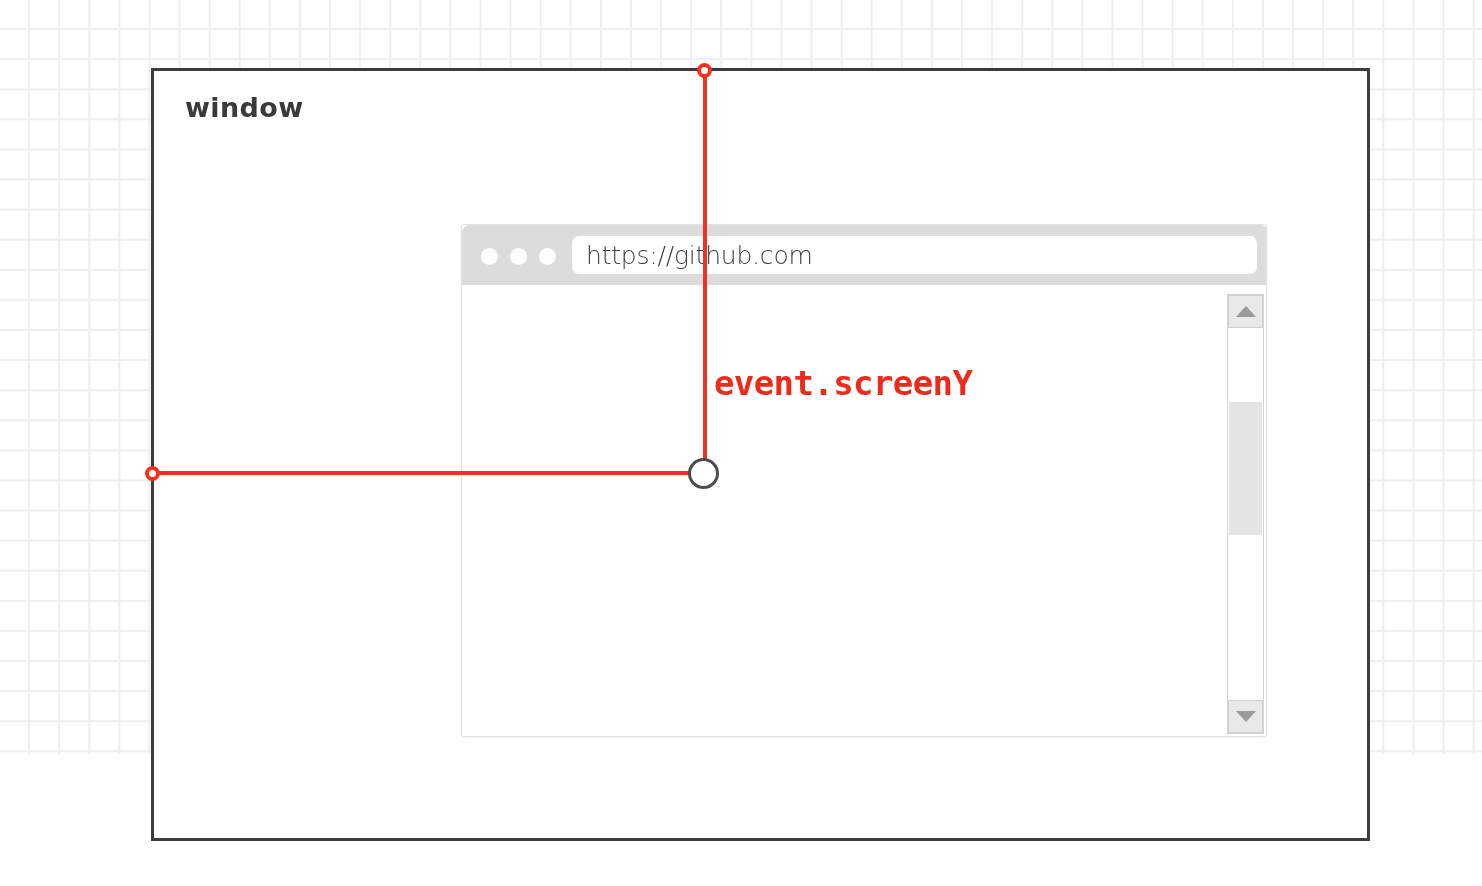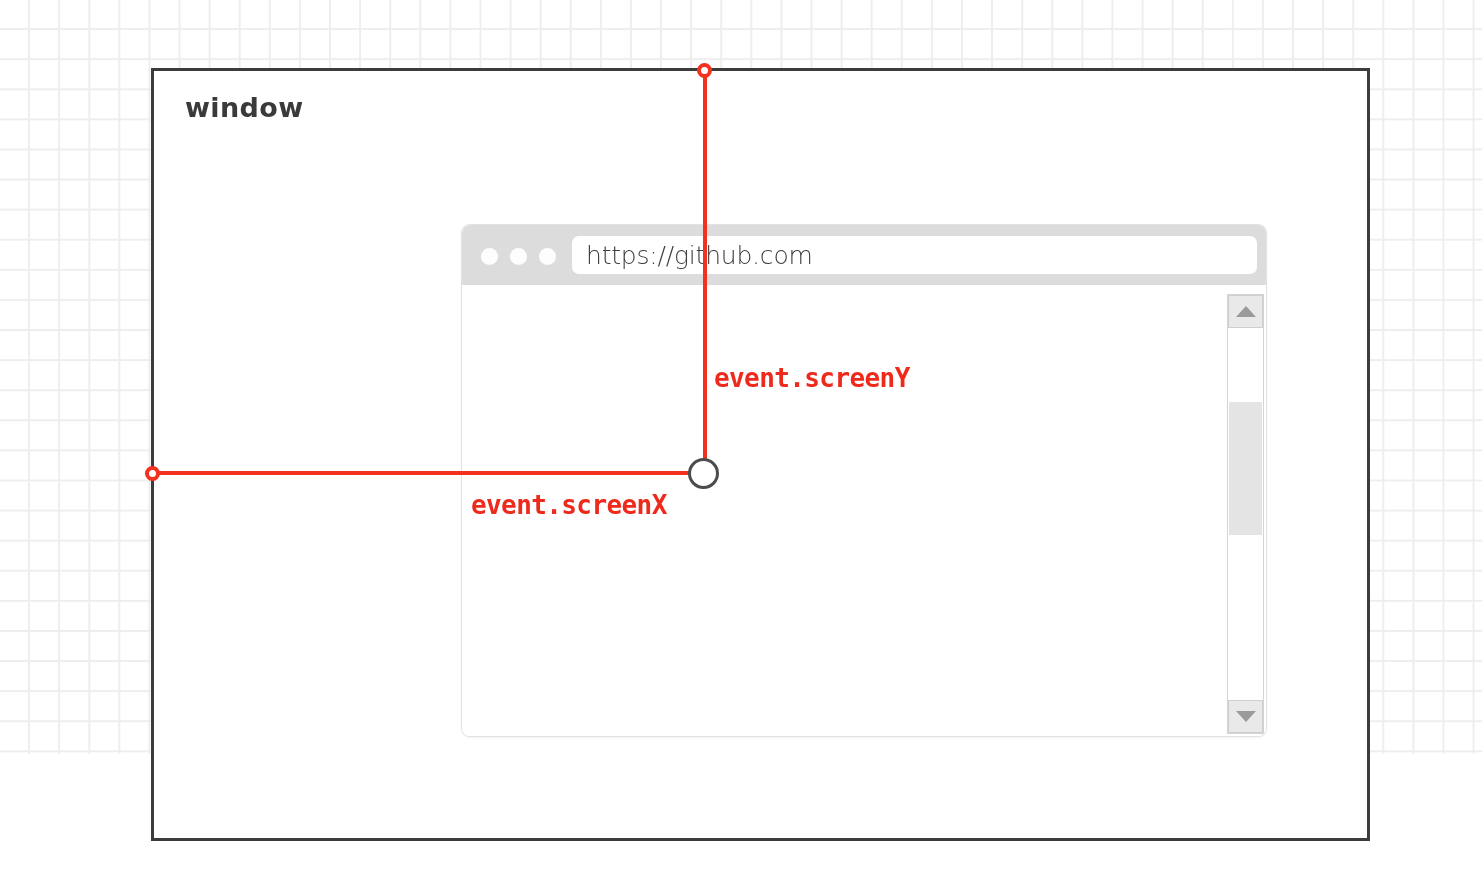--- a/index.html
+++ b/index.html
@@ -53,21 +53,21 @@
   }
 
   
   #browser {
     position: absolute;
     left: 461px;
     top: 224px;
     width: 806px;
     height: 513px;
     box-sizing: border-box;
-    border-radius: 9px;
+    border-radius: 3px;
     background: #ffffff;
     border: 1px solid #e2e2e2;
     box-shadow: 0 1px 2px rgba(0,0,0,0.06);
     overflow: hidden;
   }
 
   #browser-chrome {
     position: absolute;
     left: 0;
     top: 0;
@@ -207,21 +207,21 @@
     border: 3.5px solid #4c4c4c;
     border-radius: 50%;
     background: #ffffff;
   }
 
   
   .annot-label {
     position: absolute;
     font-family: "DejaVu Sans Mono", monospace;
     font-weight: bold;
-    font-size: 26px;
+    font-size: 34px;
     color: #ee2a1c;
     letter-spacing: -0.6px;
     white-space: nowrap;
   }
   #label-screeny { left: 714px; top: 363px; }
   #label-screenx { left: 471px; top: 490px; }
 </style>
 </head>
 <body>
 
@@ -266,15 +266,14 @@
   <div id="line-y"></div>
   <div id="line-x"></div>
 
   <div class="red-ring" id="ring-top"></div>
   <div class="red-ring" id="ring-left"></div>
 
   <div id="pointer-circle"></div>
 
   <div class="annot-label" id="label-screeny">event.screenY</div>
 
-  <div class="annot-label" id="label-screenx">event.screenX</div>
 
 </div>
 
 </body></html>

